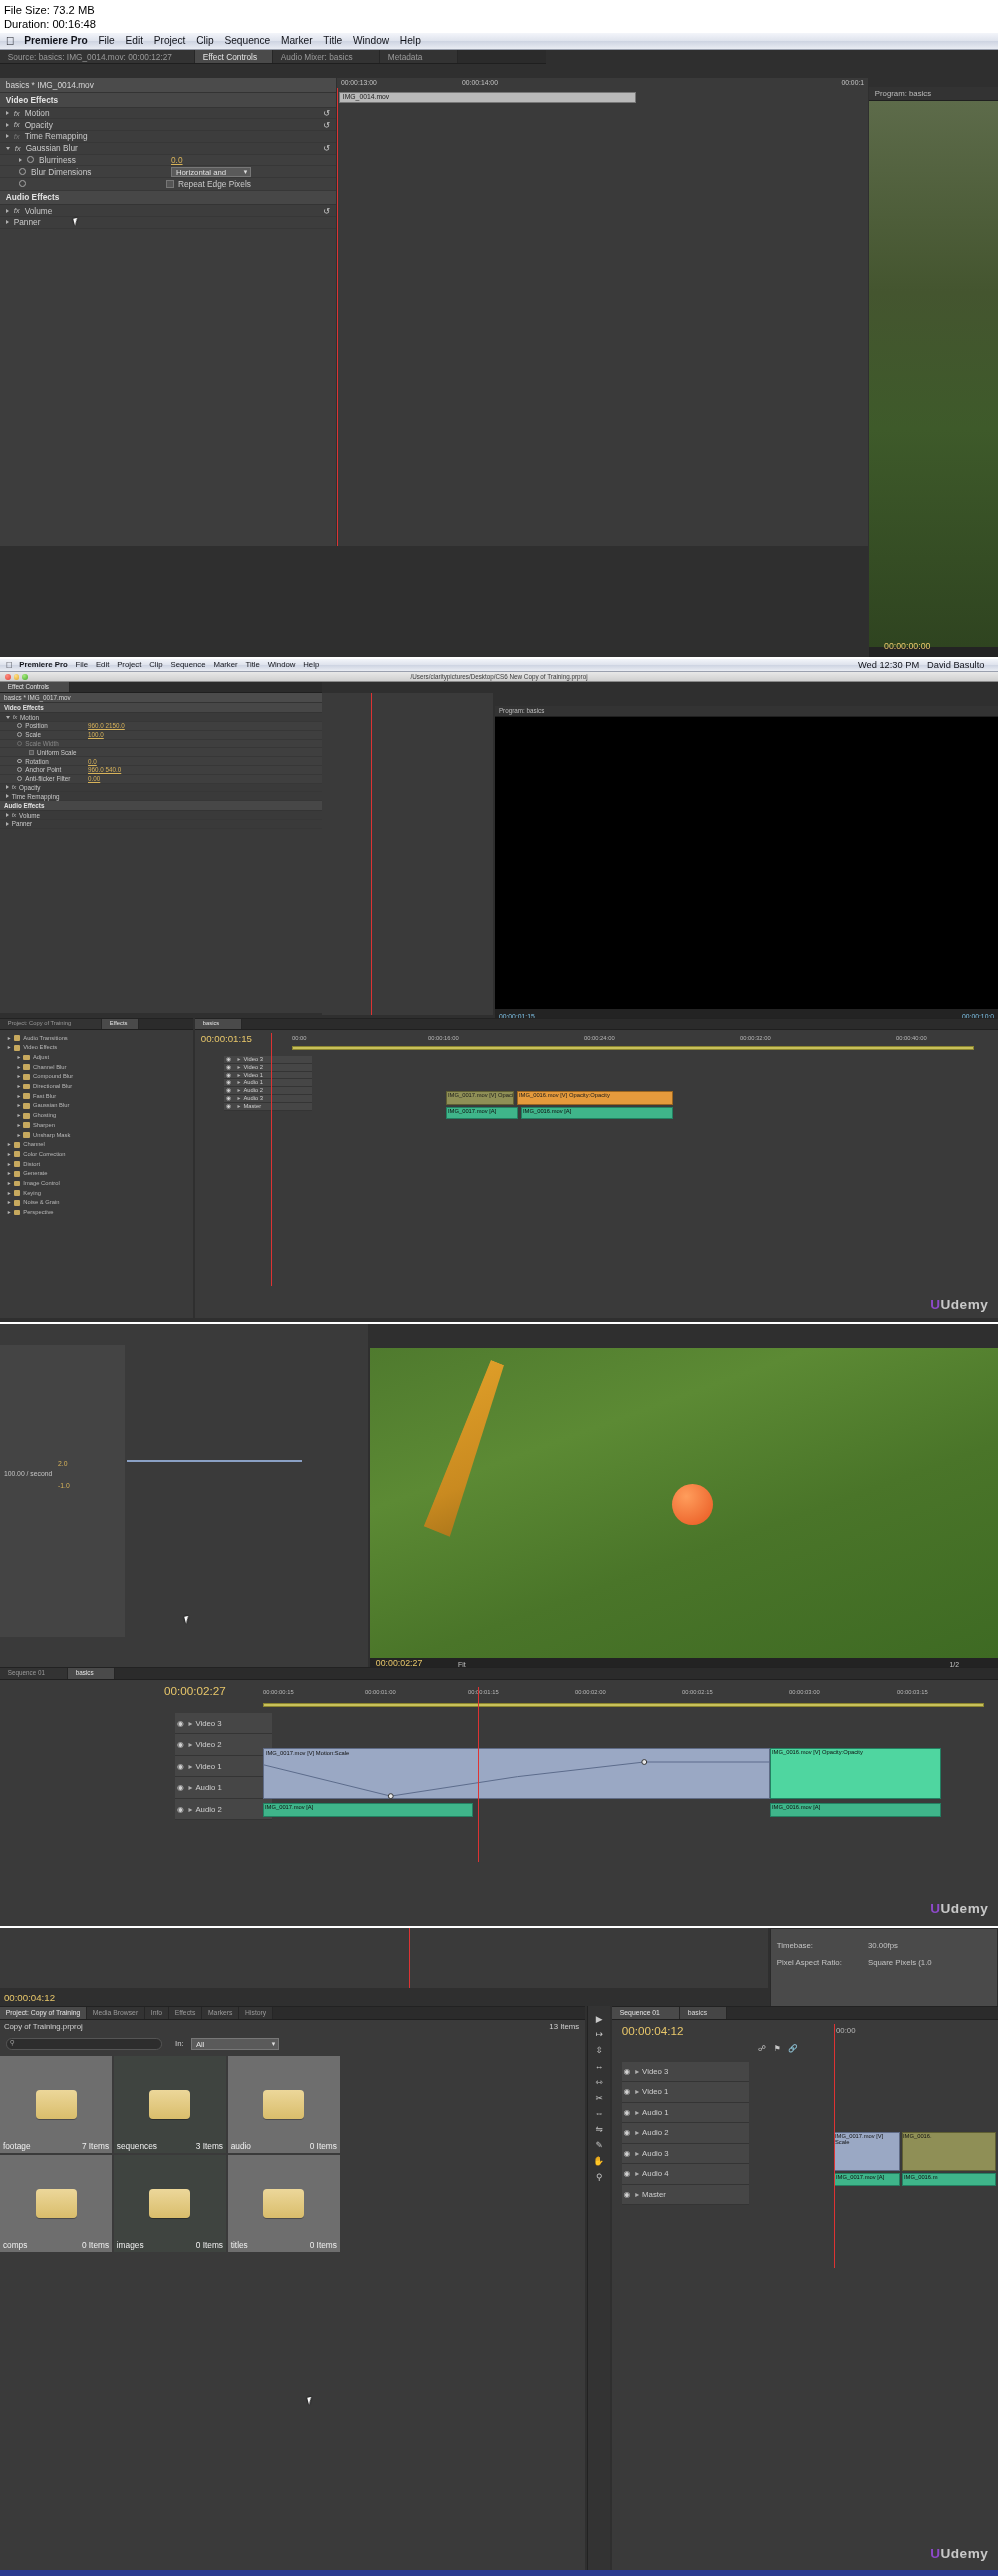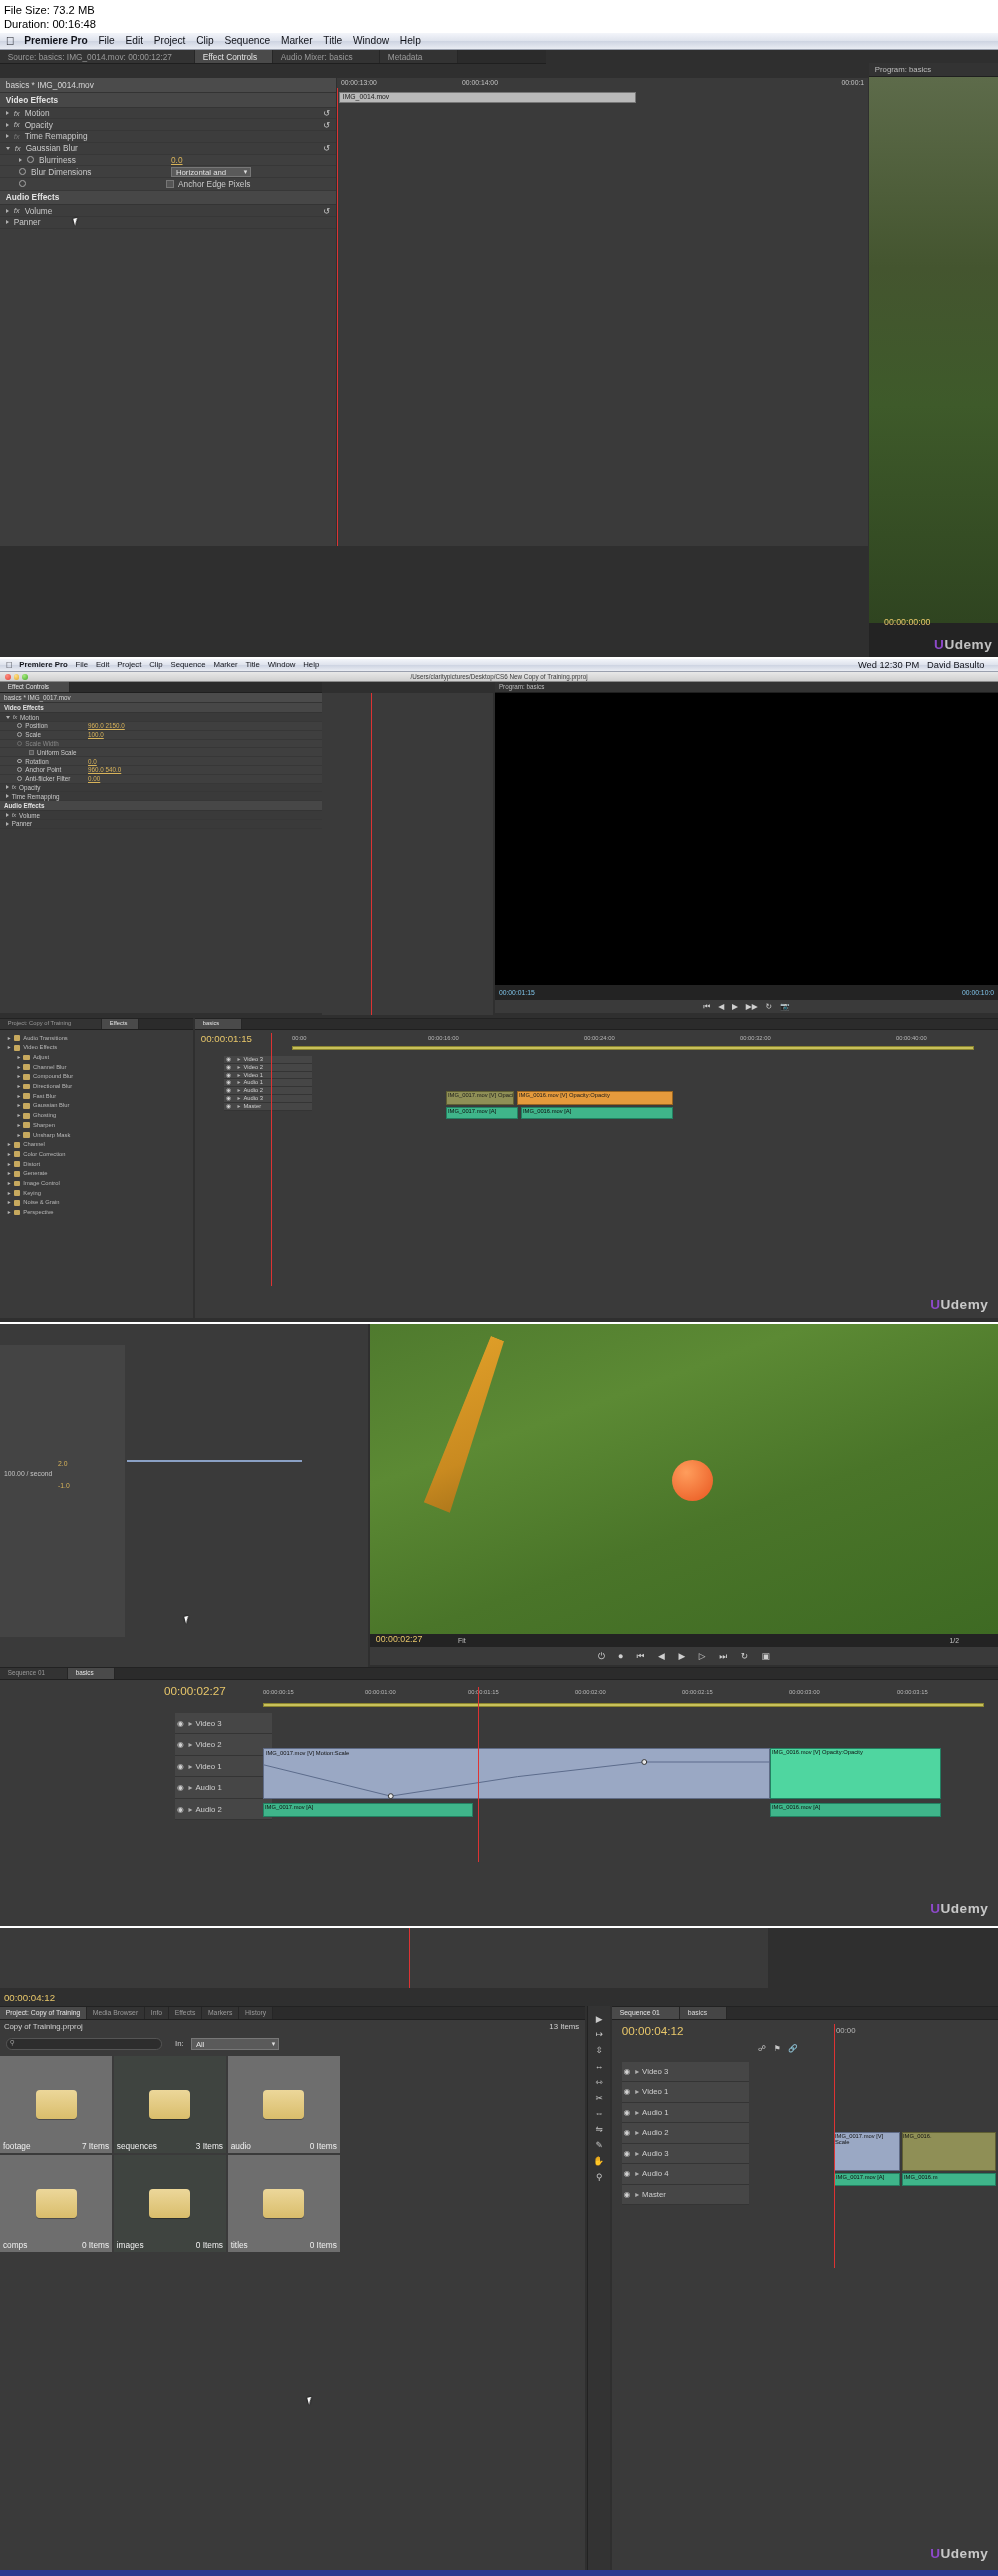--- a/index.html
+++ b/index.html
@@ -86,21 +86,21 @@
   .stopw { width: 6.8px; height: 6.8px; border: 1px solid #a8a8a8; border-radius: 50%; margin-right: 4.9px; }
   .ecval { position: absolute; color: #d8b35a; text-decoration: underline; font-size: 8.3px; }
   .dropdown {
     position: absolute; background: #5a5a5a; border: 1px solid #777; color: #e0e0e0;
     font-size: 7.8px; padding: 0 11.7px 0 3.9px; height: 9.7px; line-height: 9.7px;
   }
   .dropdown::after { content: "\25BE"; position: absolute; right: 2.9px; top: -1px; font-size: 6.8px; }
   .chk { position: absolute; width: 7.8px; height: 7.8px; background: #555; border: 1px solid #777; }
 
   
-  .monitor { background: #232323; position: relative; }
+  .monitor { background: #232323; position: relative; margin-top: 24px; }
   .montab {
     height: 13.6px; background: #333; border-bottom: 1px solid #1f1f1f;
     font-size: 7.8px; color: #bdbdbd; padding: 1.9px 5.8px;
   }
   .tc {
     position: absolute; font-size: 8.8px; color: #e8c76a;
     font-family: "Liberation Sans", sans-serif;
   }
   .tc.blue { color: #7fc3e8; }
 
@@ -223,21 +223,21 @@
       <span style="width:13.6px;display:inline-block"></span>
       <span class="stopw"></span>
       <span>Blur Dimensions</span>
       <span class="dropdown" style="left:171px; top:1px; width:80px;">Horizontal and Vertical</span>
     </div>
 
     <div class="ecrow alt" style="height:12.7px">
       <span style="width:13.6px;display:inline-block"></span>
       <span class="stopw"></span>
       <span class="chk" style="left:166px; top:1.9px;"></span>
-      <span style="position:absolute;left:178px;">Anchor Edge Pixels</span>
+      <span style="position:absolute;left:178px;">Repeat Edge Pixels</span>
     </div>
 
     <div class="ecsect">Audio Effects</div>
 
     <div class="ecrow">
       <span class="tri"></span>
       <span class="fxg">fx</span>
       <span>Volume</span>
       <span style="position:absolute;right:5.8px;">↺</span>
     </div>
@@ -541,20 +541,27 @@
     <div class="udemy" style="right:9.7px;bottom:9.7px;">
       <span class="u">U</span><span>Udemy</span>
     </div>
   </div>
 </div>
 
 <div class="divider"></div>
 
 <div class="shot" id="shot4" style="height:643px;">
 
+  <div style="position:absolute;left:770px;top:0;width:228px;height:107px;background:#4a4a4a;border:1px solid #2a2a2a;">
+    <div class="smalltxt" style="position:absolute;left:5.8px;top:11.7px;font-size:7.8px;">Timebase:</div>
+    <div class="smalltxt" style="position:absolute;left:97px;top:11.7px;font-size:7.8px;">30.00fps</div>
+    <div class="smalltxt" style="position:absolute;left:5.8px;top:29px;font-size:7.8px;">Pixel Aspect Ratio:</div>
+    <div class="smalltxt" style="position:absolute;left:97px;top:29px;font-size:7.8px;">Square Pixels (1.0</div>
+    <div style="position:absolute;right:5.8px;bottom:7.8px;background:#5e5e5e;border:1px solid #818181;border-radius:2.9px;padding:1px 9.7px;font-size:7.8px;color:#e8e8e8;">Cancel</div>
+  </div>
 
   <div style="position:absolute;left:0;top:0;width:768px;height:60px;background:#3a3a3a;">
     <div class="playhead" style="left:409px;top:0;height:60px;"></div>
   </div>
   <div class="tc" style="position:absolute;left:3.9px;top:64px;font-size:9.7px;">00:00:04:12</div>
 
   <div style="position:absolute;left:0;top:78px;width:585px;height:565px;background:#3a3a3a;border-top:1px solid #222;">
     <div class="tabrow" style="height:12.7px" id="projtabs4">
         <div class="tab active" style="font-size: 6.8px; padding: 1.9px 5.8px 0px;">Project: Copy of Training</div>
         <div class="tab" style="font-size: 6.8px; padding: 1.9px 5.8px 0px;">Media Browser</div>

